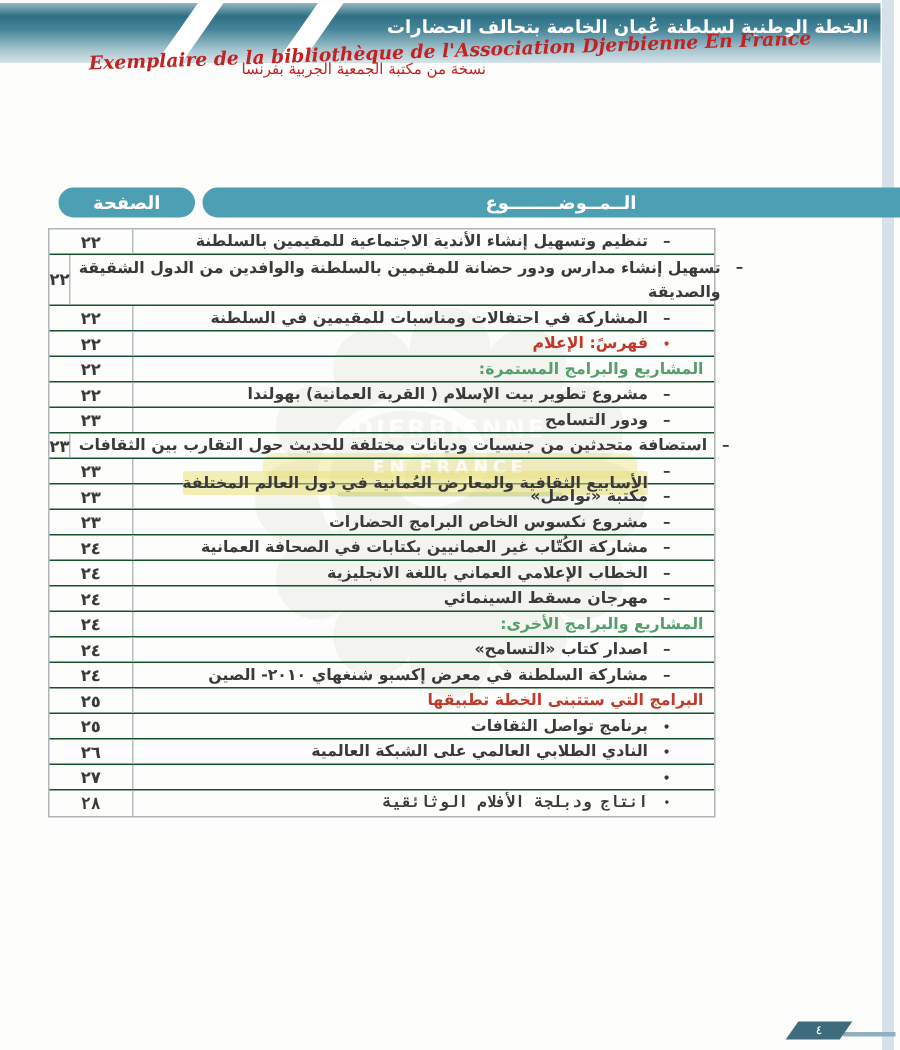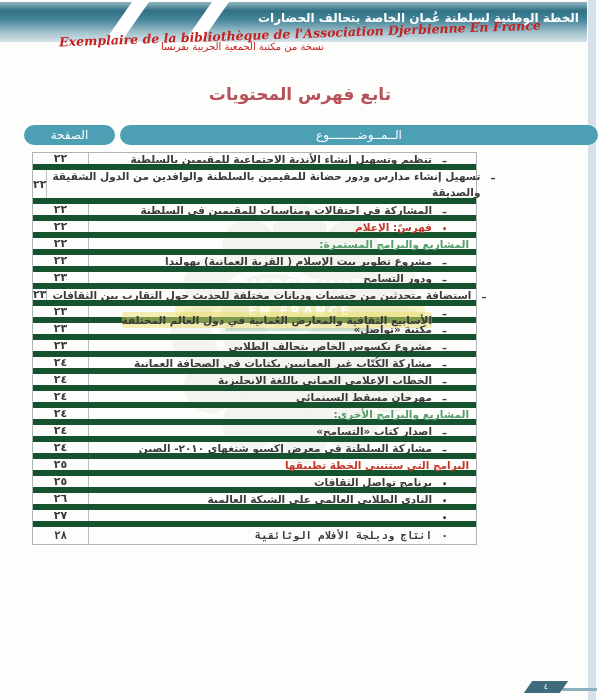--- a/index.html
+++ b/index.html
@@ -22,31 +22,31 @@
           font-family:"DejaVu Serif",serif;font-style:italic;font-weight:bold;font-size:12.5px;
           color:#c42222;transform:rotate(-2deg);}
   .stamp-ar{position:absolute;left:0;top:41px;width:485px;text-align:center;direction:rtl;z-index:6;
           color:#c42222;font-weight:normal;font-size:10px;}
 
   .page-title{position:absolute;left:0;top:84px;width:600px;text-align:center;direction:rtl;
           color:#b5525c;font-weight:bold;font-size:17px;}
 
   
   .colbar{position:absolute;top:125px;height:20px;border-radius:10px;background:#4d9fb4;
-          color:#fff;font-weight:normal;font-size:12px;text-align:center;line-height:20px;direction:rtl;}
+          color:#fff;font-weight:bold;font-size:12px;text-align:center;line-height:20px;direction:rtl;margin-left:15px;}
   .colbar.subject{left:120px;width:478px;}
   .colbar.pageno{left:24px;width:91px;}
 
   
   .watermark{position:absolute;left:163px;top:198px;width:274px;height:274px;z-index:0;pointer-events:none;}
 
   
   .ctable{position:absolute;left:32px;top:152px;width:445px;z-index:2;
           border:1px solid #aeb5b9;box-sizing:border-box;background:transparent;}
-  .trow{display:flex;height:17px;box-sizing:border-box;border-bottom:6px solid #14532d;
+  .trow{display:flex;height:17px;box-sizing:border-box;border-bottom:1px solid #14532d;
         font-size:10.5px;font-weight:bold;color:#3a3a3a;}
   .trow:last-child{border-bottom:none;font-family:Liberation Mono, monospace;}
   .trow.two{height:34px;}
   .pcell{width:56px;box-sizing:border-box;border-right:1px solid #b6bdc0;
          display:flex;align-items:center;justify-content:center;font-size:11px;}
   .scell{flex:1;position:relative;direction:rtl;display:flex;flex-direction:column;
          justify-content:center;box-sizing:border-box;padding:0 44px 0 5px;}
   .scell.sec{padding-right:7px;}
   .bullet{position:absolute;right:29px;top:0;line-height:17px;font-size:10px;}
   .bullet.dot{font-size:8px;}
@@ -76,21 +76,20 @@
 
   <div class="banner">
     <div class="stripe s1"></div>
     <div class="stripe s2"></div>
     <div class="banner-title">الخطة الوطنية لسلطنة عُمان الخاصة بتحالف الحضارات</div>
   </div>
 
   <div class="stamp-fr">Exemplaire de la bibliothèque de l'Association Djerbienne En France</div>
   <div class="stamp-ar">نسخة من مكتبة الجمعية الجربية بفرنسا</div>
 
-  <div class="page-title">تابع فهرس المحتويات</div>
 
   <div class="colbar subject">الــمــوضــــــــوع</div>
   <div class="colbar pageno">الصفحة</div>
 
   <svg class="watermark" viewBox="0 0 274 274">
     <g opacity="0.55" fill="#ebebe6">
       <circle cx="137" cy="137" r="95"></circle>
       <g>
         <circle cx="137" cy="34" r="27"></circle>
           <circle cx="188" cy="48" r="27"></circle>
@@ -181,21 +180,21 @@
         <div class="pcell">٢٣</div>
         <div class="scell">
           <span class="bullet">–</span>
           <div class="stext"><span class="fit">مكتبة «تواصل»</span></div>
         </div>
       </div>
       <div class="trow">
         <div class="pcell">٢٣</div>
         <div class="scell">
           <span class="bullet">–</span>
-          <div class="stext"><span class="fit">مشروع نكسوس الخاص بتحالف الطلابي</span></div>
+          <div class="stext"><span class="fit">مشروع نكسوس الخاص البرامج الحضارات</span></div>
         </div>
       </div>
       <div class="trow">
         <div class="pcell">٢٤</div>
         <div class="scell">
           <span class="bullet">–</span>
           <div class="stext"><span class="fit">مشاركة الكُتّاب غير العمانيين بكتابات في الصحافة العمانية</span></div>
         </div>
       </div>
       <div class="trow">

